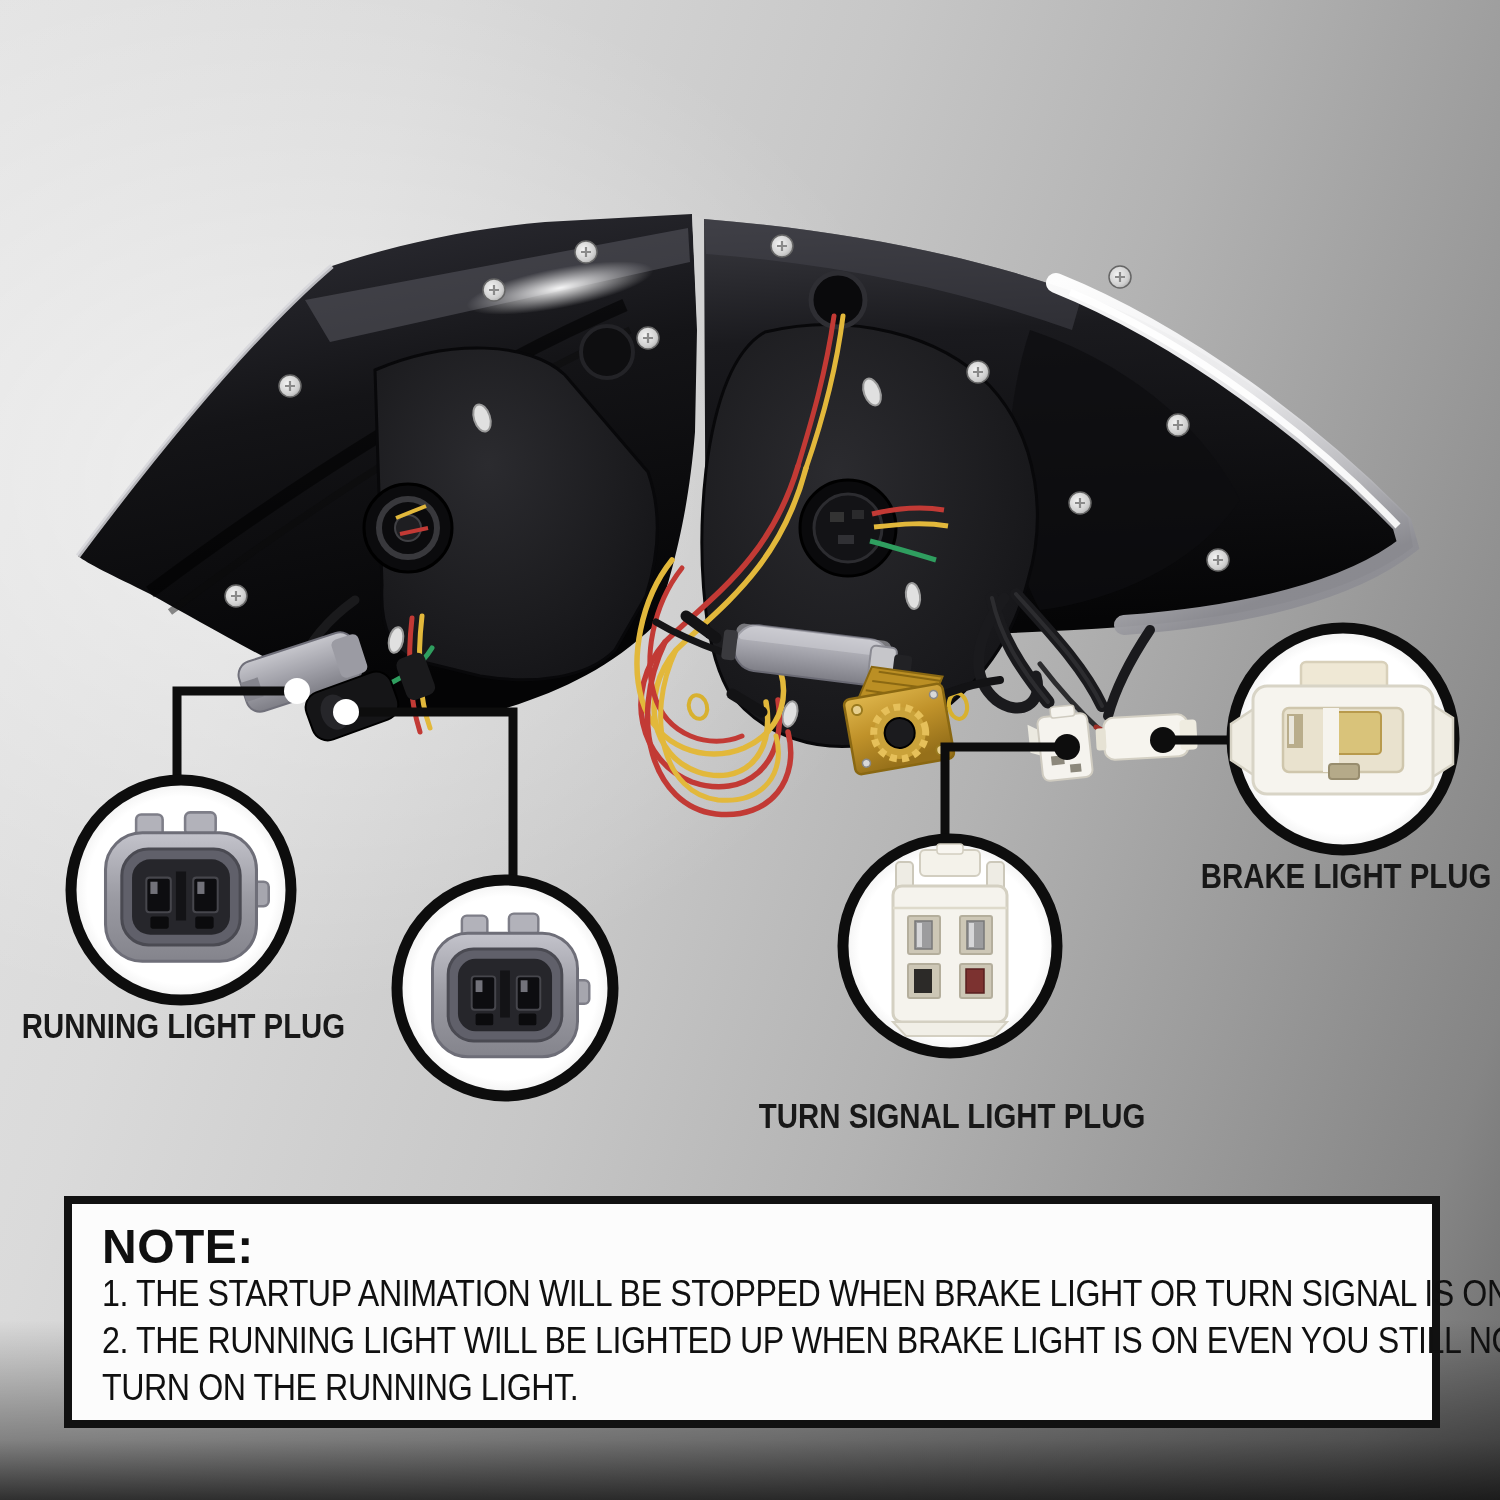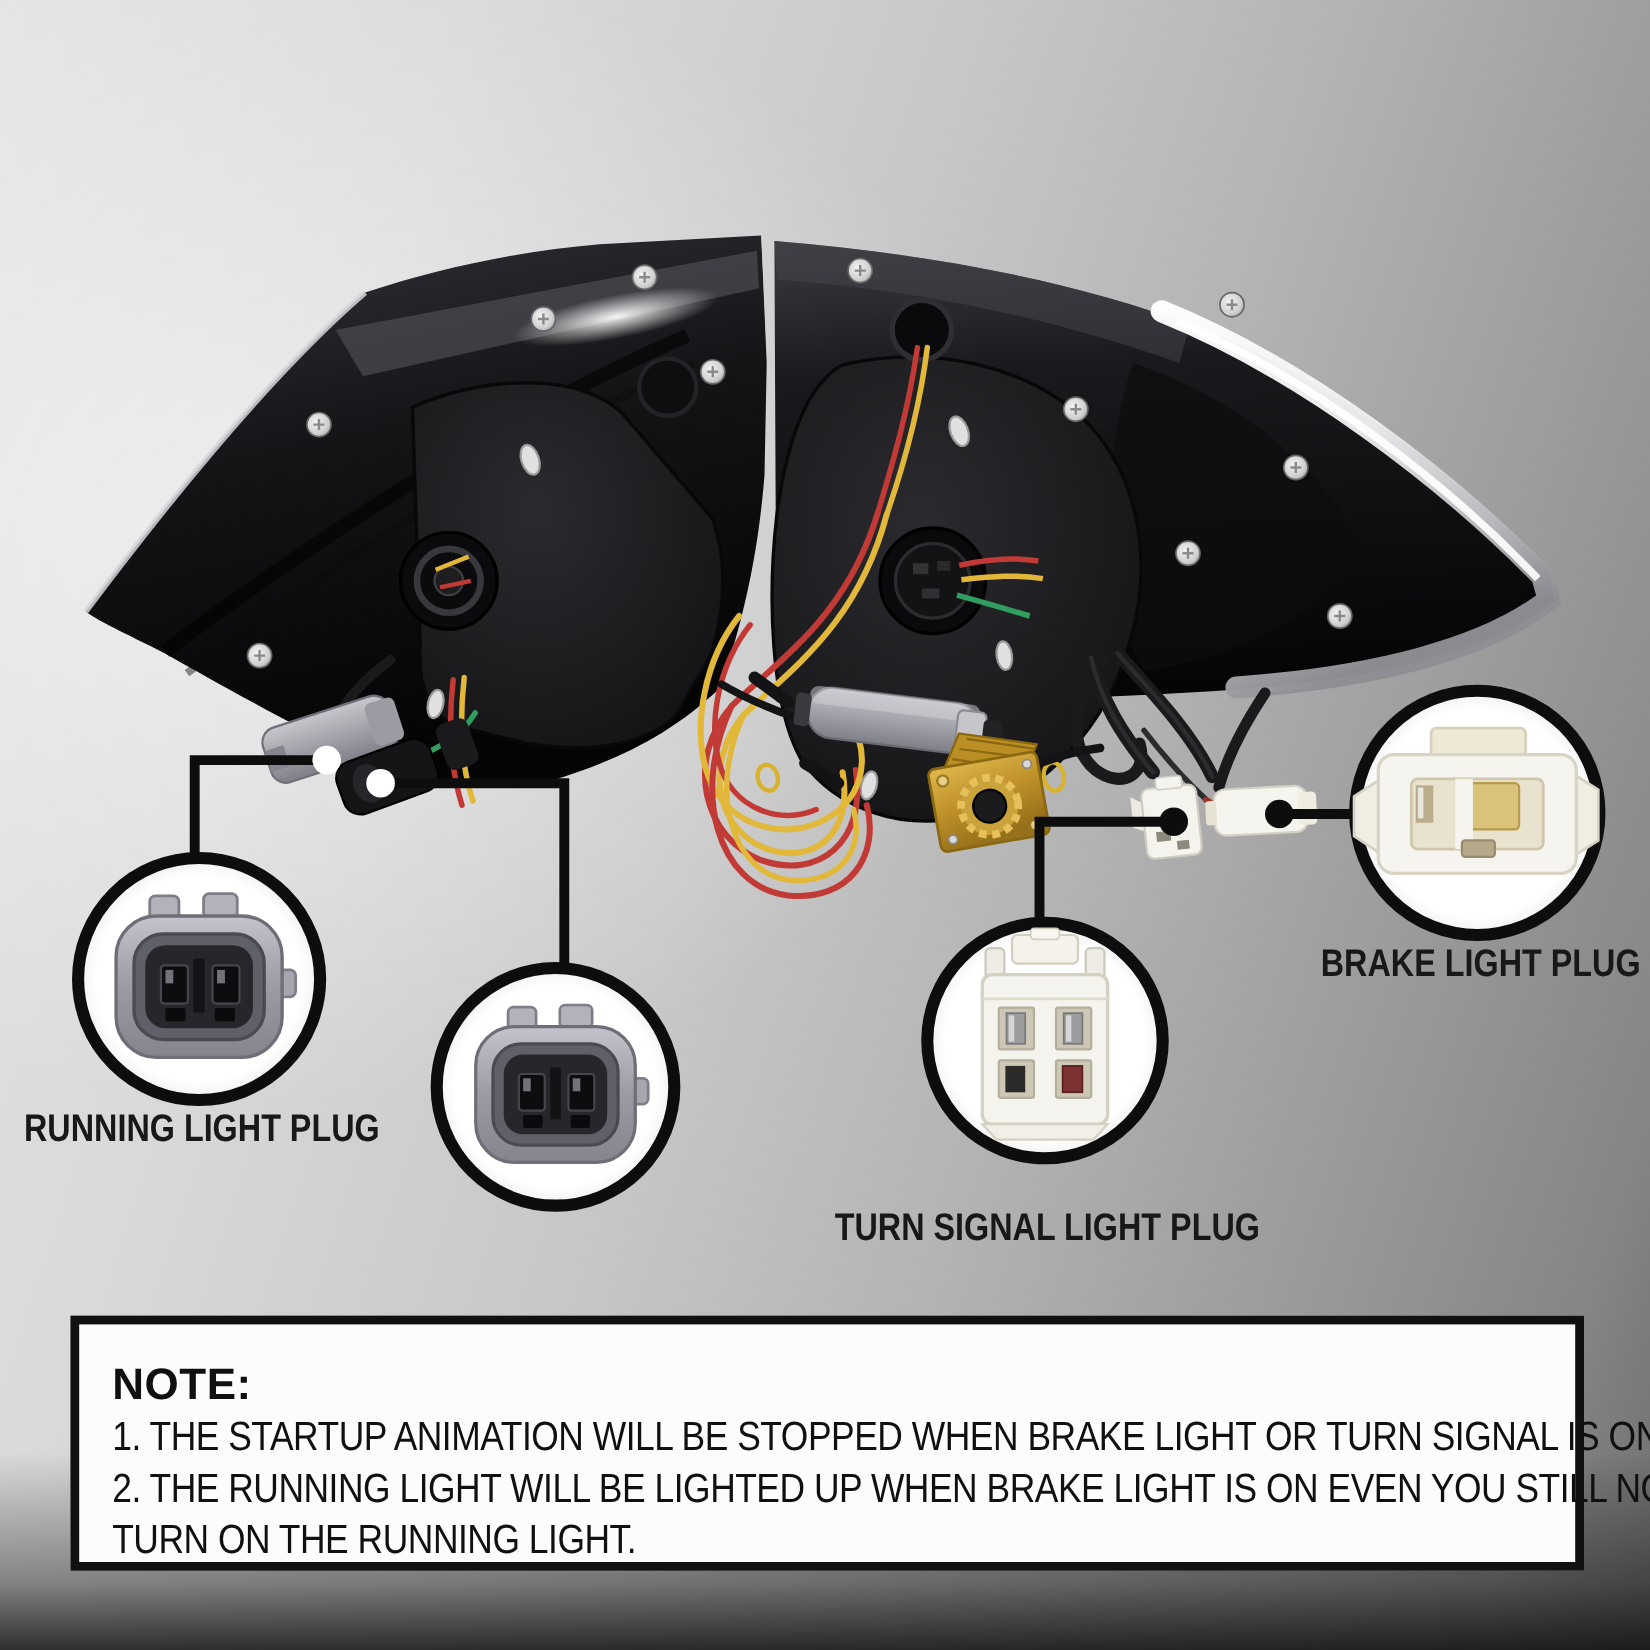--- a/index.html
+++ b/index.html
@@ -29,21 +29,21 @@
   .plug-label span{display:inline-block;transform:scaleX(0.84);transform-origin:center;}
   .lbl-running{left:-117px;top:1006px;}
   .lbl-reverse{left:210px;top:1102px;}
   .lbl-turn{left:652px;top:1060px;margin-top:36px;}
   .lbl-brake{left:1046px;top:856px;}
   .note-box{
     position:absolute;left:64px;top:1196px;width:1376px;height:232px;
     background:#fcfcfc;border:8px solid #111;box-sizing:border-box;
     padding:20px 0 0 30px;color:#101010;
   }
-  .note-heading{font-size:40px;font-weight:bold;line-height:46px;letter-spacing:0.5px;margin-top:12px;}
+  .note-heading{font-size:48px;font-weight:bold;line-height:46px;letter-spacing:0.5px;}
   .note-line{
     font-size:37px;line-height:47px;letter-spacing:-0.5px;white-space:nowrap;
     transform:scaleX(0.87);transform-origin:left center;
   }
 </style>
 </head>
 <body>
 
 <div class="stage">
 

